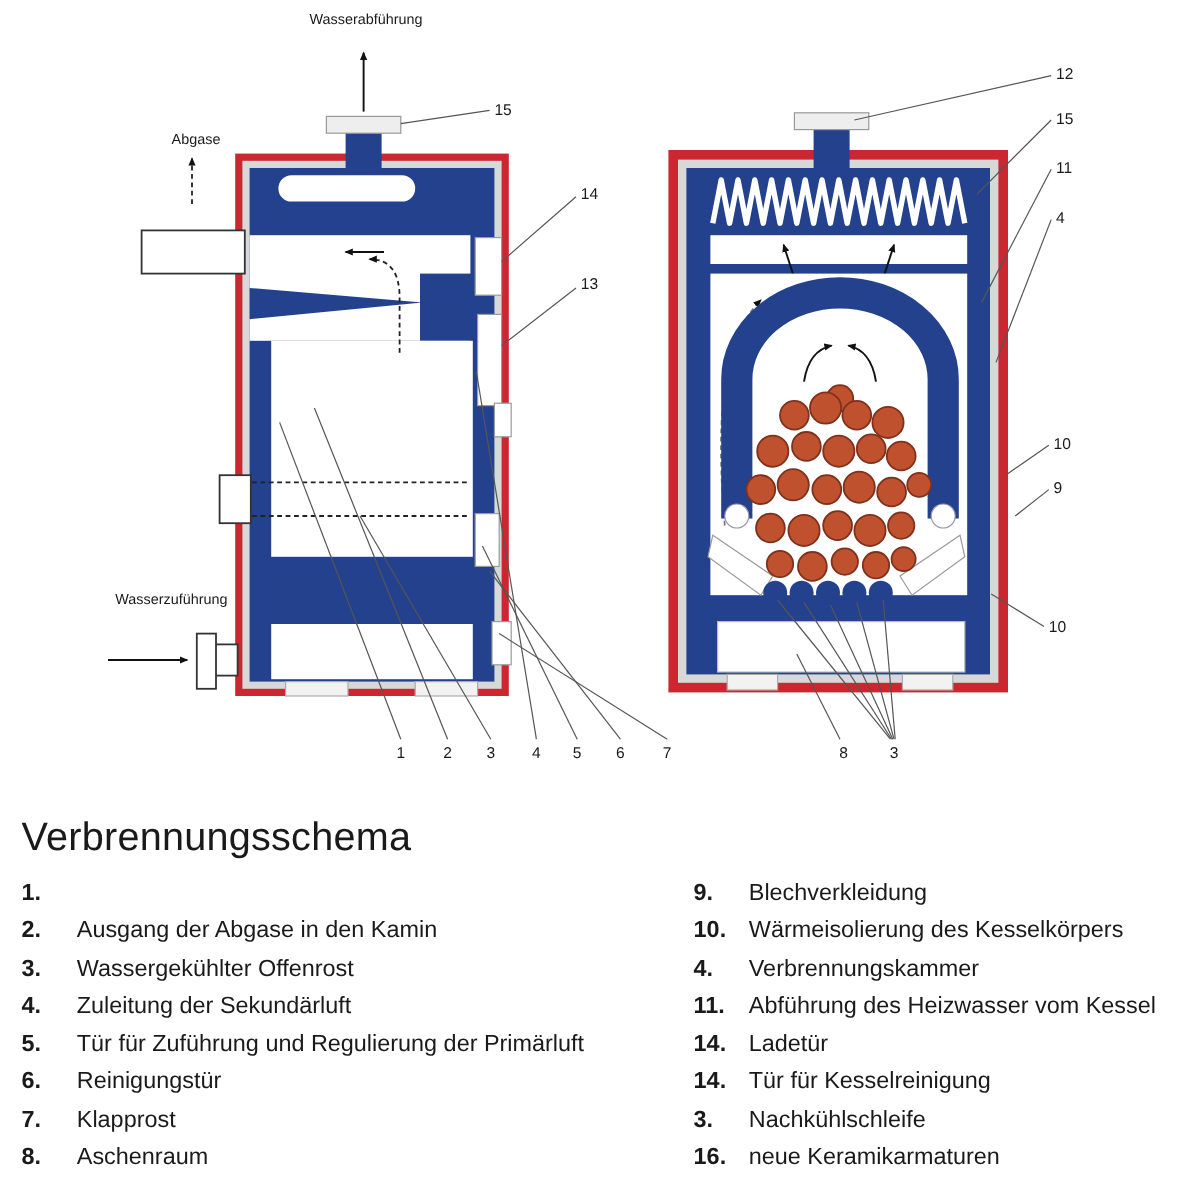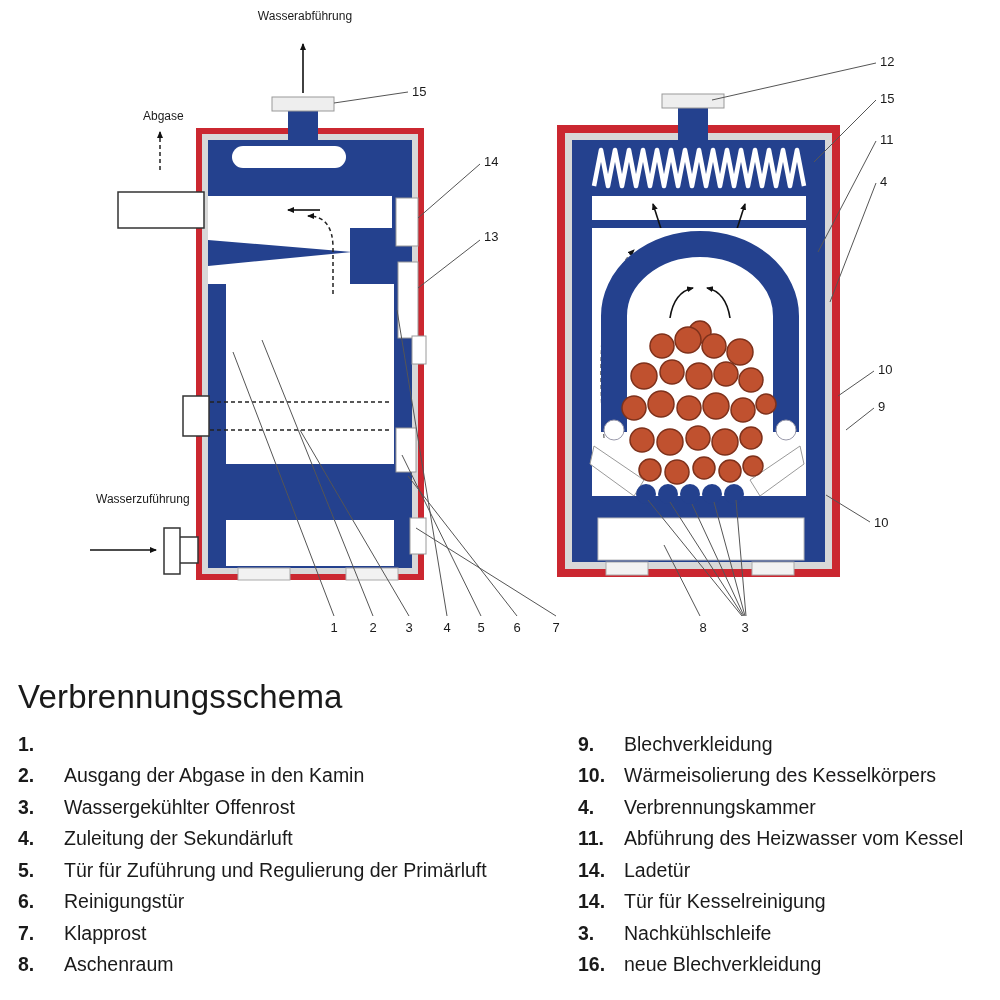--- a/index.html
+++ b/index.html
@@ -281,18 +281,18 @@
       <div class="row">
           <span class="n">14.</span>
           <span>Tür für Kesselreinigung</span>
         </div>
       <div class="row">
           <span class="n">3.</span>
           <span>Nachkühlschleife</span>
         </div>
       <div class="row">
           <span class="n">16.</span>
-          <span>neue Blechverkleidung</span>
+          <span>neue Keramikarmaturen</span>
         </div>
     </div>
   </div>
 
 </div>
 
 </body></html>

